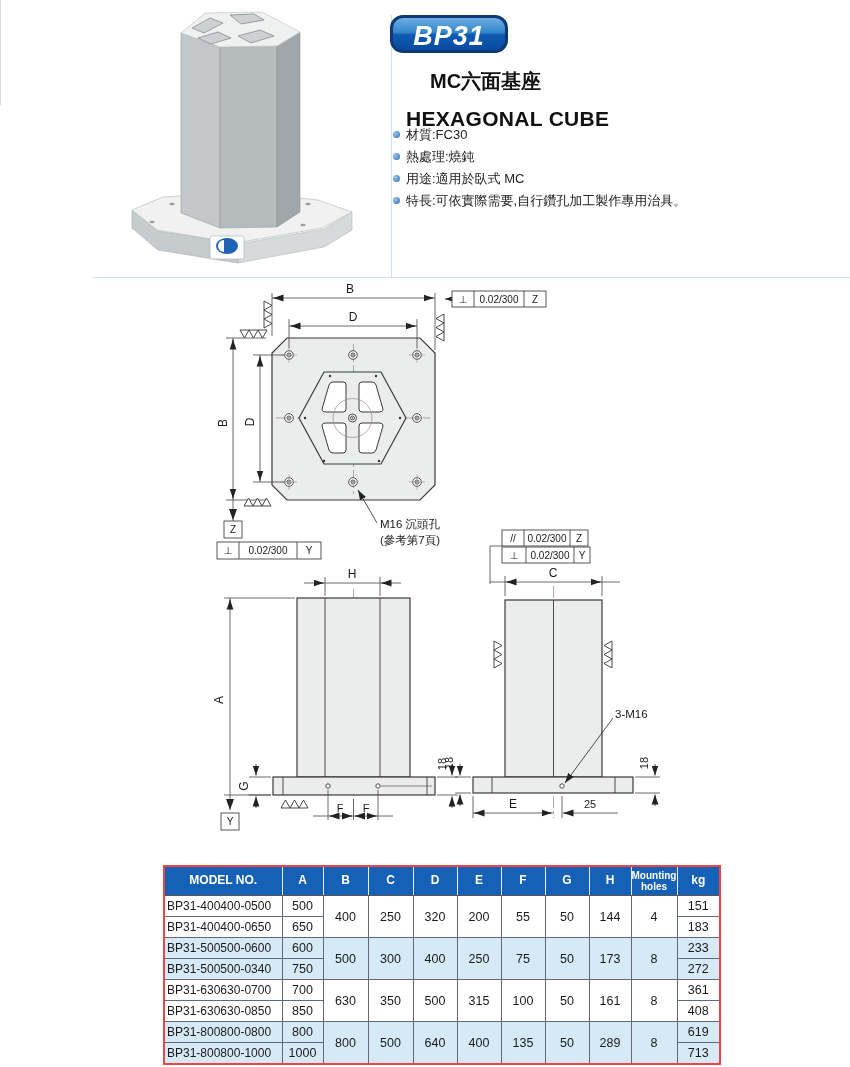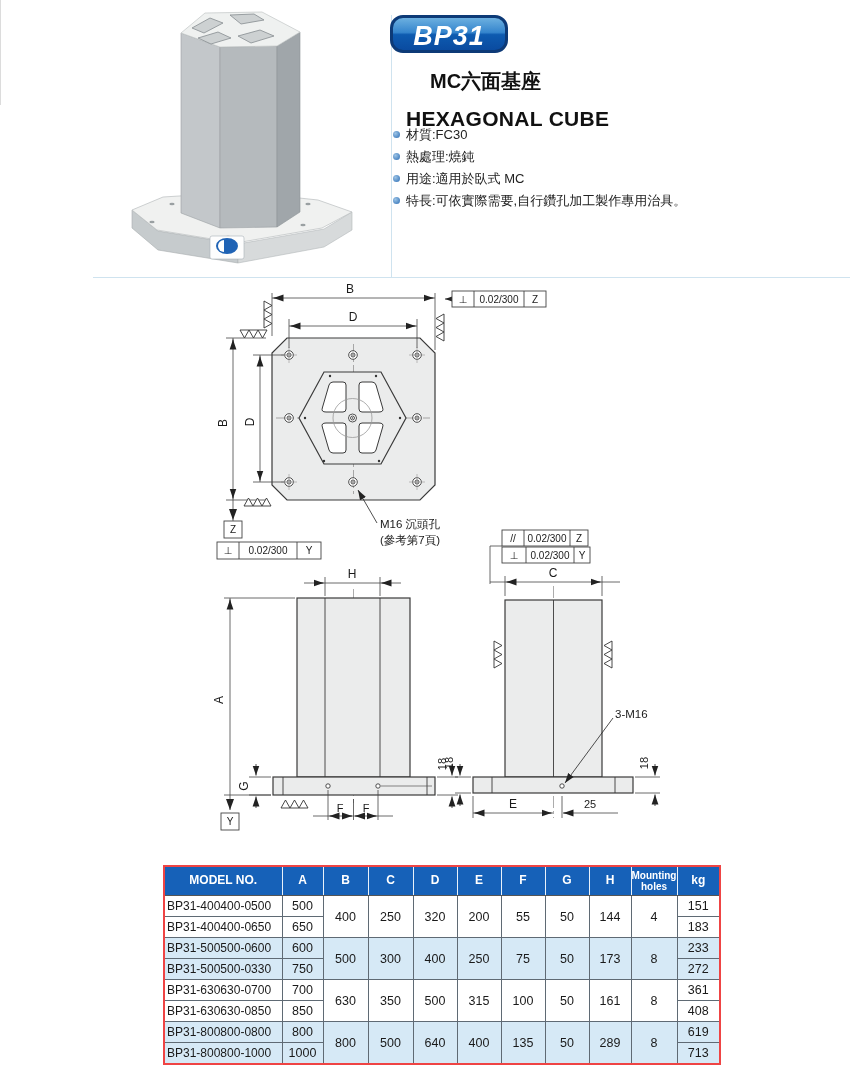--- a/index.html
+++ b/index.html
@@ -416,21 +416,21 @@
           <td rowspan="2">300</td>
         <td rowspan="2">400</td>
           <td rowspan="2">250</td>
         <td rowspan="2">75</td>
           <td rowspan="2">50</td>
         <td rowspan="2">173</td>
           <td rowspan="2">8</td>
         <td>233</td>
       </tr>
       <tr class="blue">
-        <td class="model">BP31-500500-0330</td>
+        <td class="model">BP31-500500-0340</td>
           <td>750</td>
         <td>272</td>
       </tr>
       <tr class="white">
         <td class="model">BP31-630630-0700</td>
           <td>700</td>
         <td rowspan="2">630</td>
           <td rowspan="2">350</td>
         <td rowspan="2">500</td>
           <td rowspan="2">315</td>

